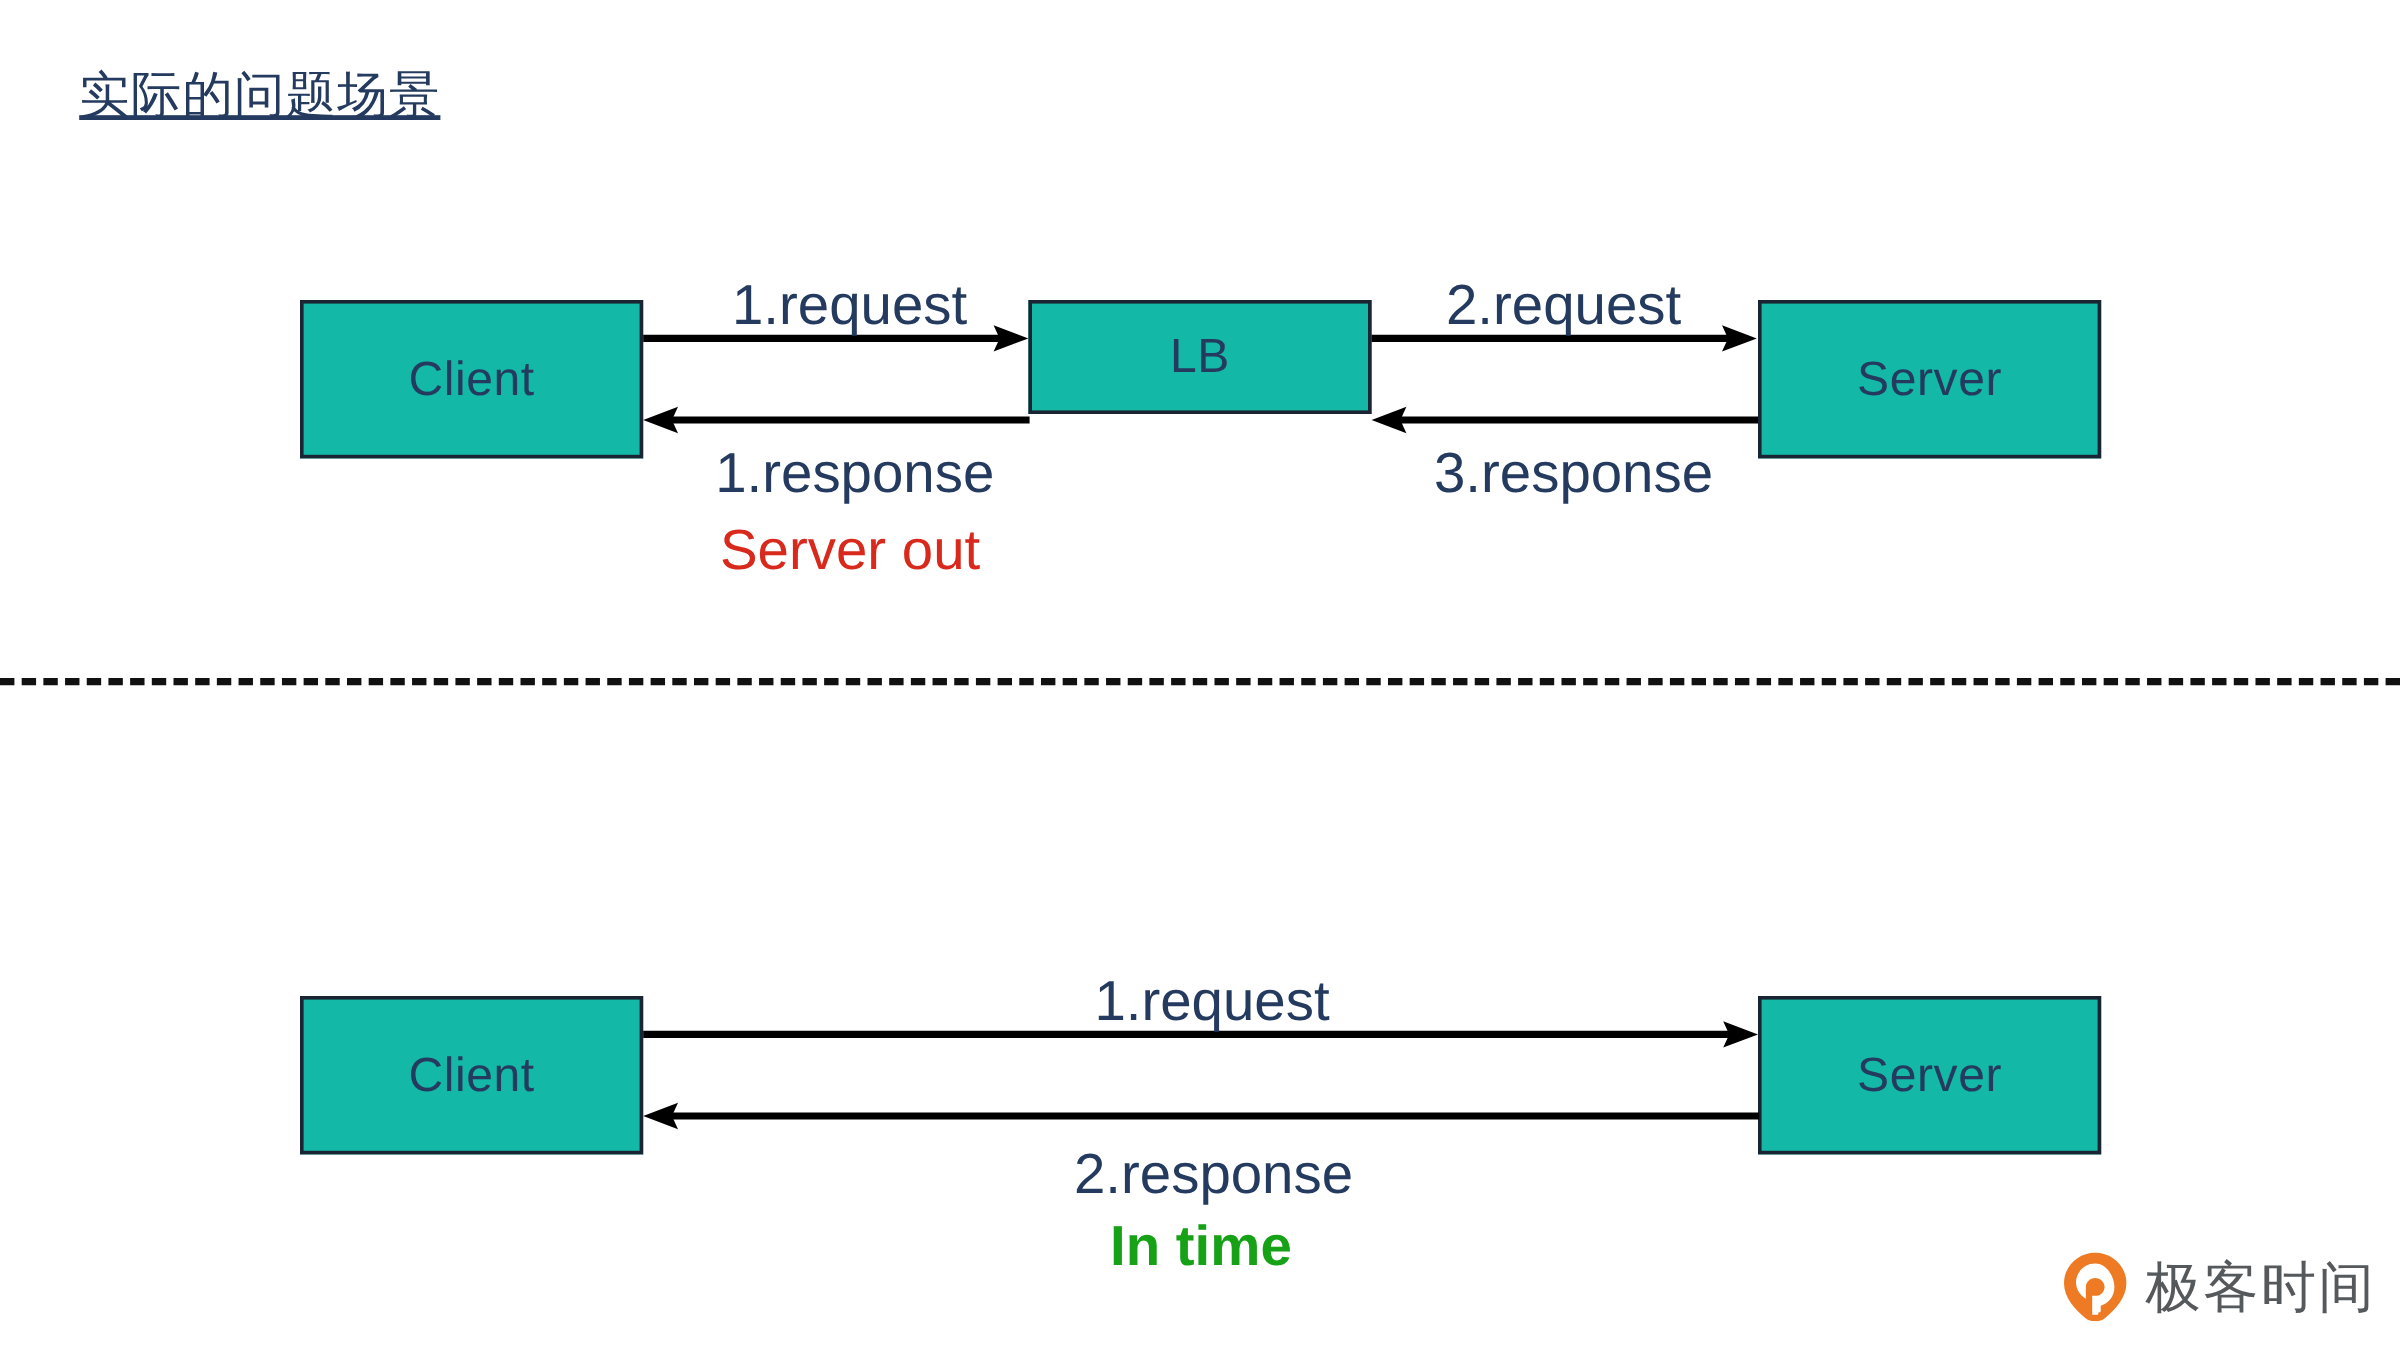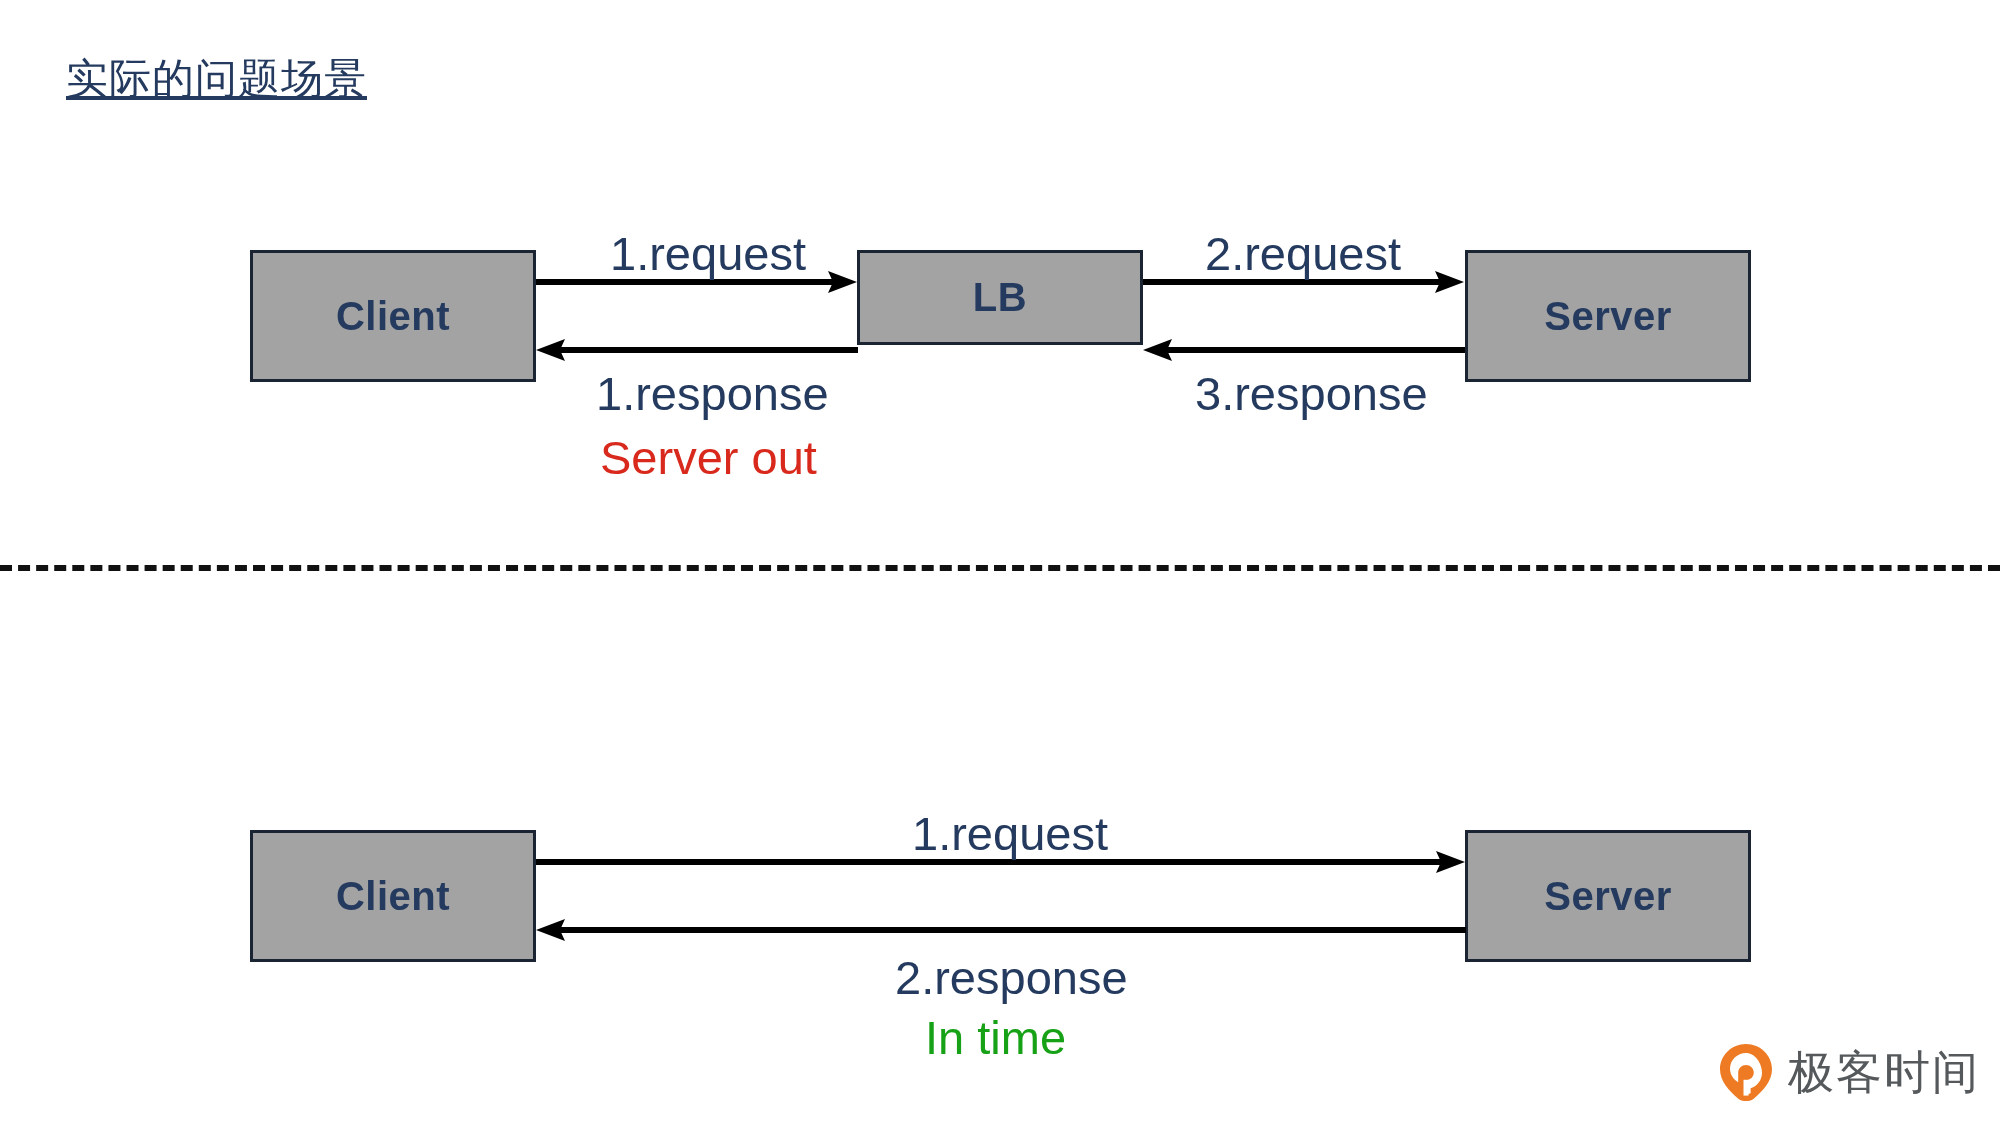--- a/index.html
+++ b/index.html
@@ -28,29 +28,29 @@
     letter-spacing: 1px;
     white-space: nowrap;
     line-height: 1;
   }
   #title-top    { left: 66px; top: 58px; text-decoration: underline; }
   #title-bottom { left: 66px; top: 682px; }
 
   
   .node {
     position: absolute;
-    background: #a3a3a3;
+    background: #14b8a6;
     border: 3px solid #1B2433;
     box-sizing: border-box;
     display: flex;
     align-items: center;
     justify-content: center;
     color: #243A5E;
     font-size: 40px;
-    font-weight: 700;
+    font-weight: 400;
     letter-spacing: .5px;
   }
   #node-client-top { left: 250px;  top: 250px; width: 286px; height: 132px; }
   #node-lb         { left: 857px;  top: 250px; width: 286px; height: 95px; }
   #node-server-top { left: 1465px; top: 250px; width: 286px; height: 132px; }
   #node-client-bot { left: 250px;  top: 830px; width: 286px; height: 132px; }
   #node-server-bot { left: 1465px; top: 830px; width: 286px; height: 132px; }
 
   
   .arrow-svg {
@@ -67,21 +67,21 @@
 
   
   .edge-label {
     position: absolute;
     color: #243A5E;
     font-size: 47px;
     white-space: nowrap;
     line-height: 1;
   }
   .edge-label.note-red   { color: #D8291C; }
-  .edge-label.note-green { color: #17A116; }
+  .edge-label.note-green { color: #17A116; font-weight: bold; }
 
   #lbl-1req-top  { left: 610px;  top: 230px; }
   #lbl-4resp     { left: 596px;  top: 370px; }
   #lbl-timedout  { left: 600px;  top: 434px; }
   #lbl-2req      { left: 1205px; top: 230px; }
   #lbl-3resp     { left: 1195px; top: 370px; }
 
   #lbl-1req-bot  { left: 912px;  top: 810px; }
   #lbl-2resp     { left: 895px;  top: 954px; }
   #lbl-intime    { left: 925px;  top: 1014px; }

